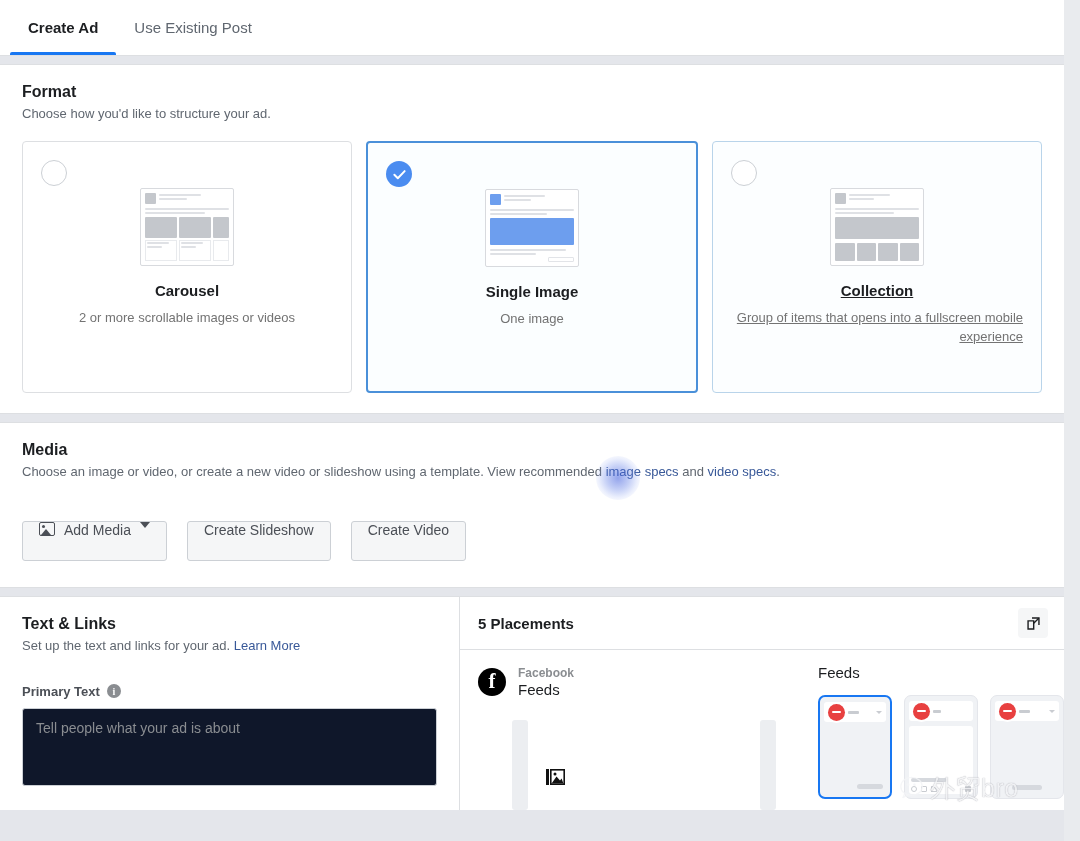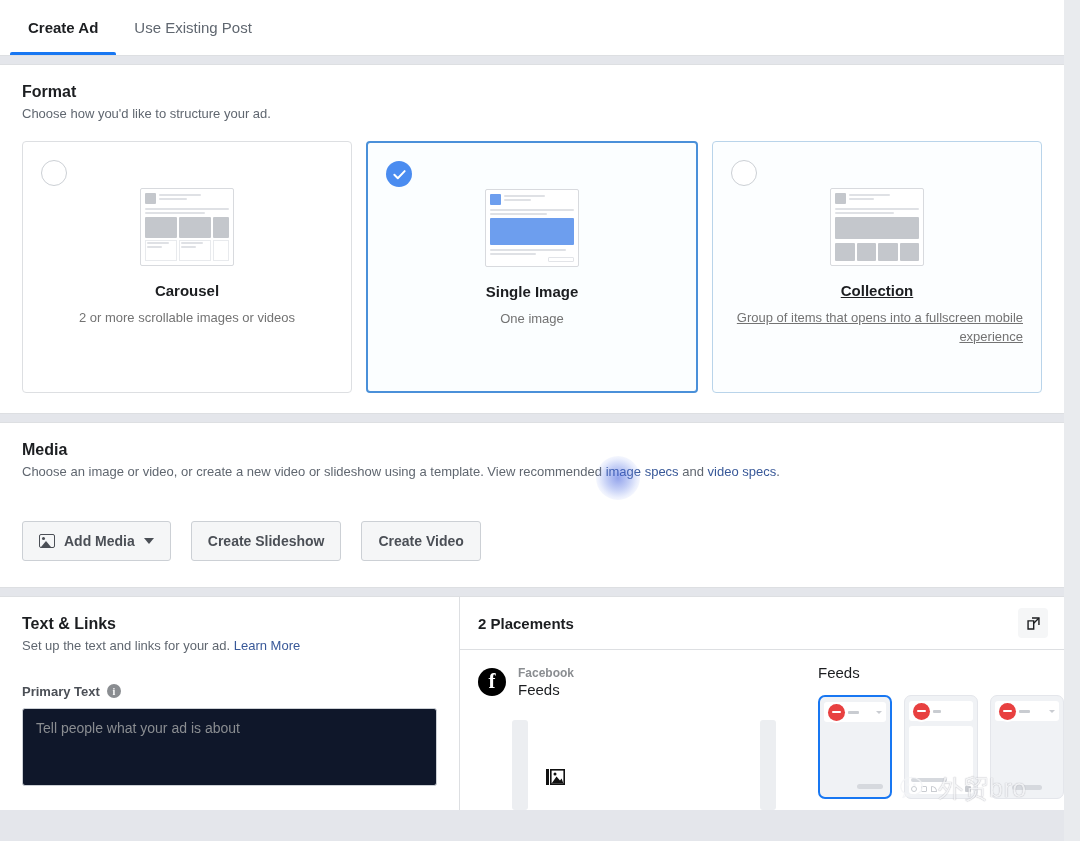--- a/index.html
+++ b/index.html
@@ -89,22 +89,22 @@
     margin-top: 10px; font-size: 13px; color: #737373;
     text-align: right; line-height: 1.45; padding: 0 18px;
   }
   .fcard-desc.u { text-decoration: underline; }
 
   
   #media-section { padding: 18px 22px 26px 22px; position: relative; }
   .media-btns { display: flex; gap: 20px; margin-top: 40px; }
   .btn {
     background: #f5f6f7; border: 1px solid #ccd0d5; border-radius: 3px;
-    height: 40px; padding: 0 16px; display: flex; align-items: center;
-    gap: 9px; font-size: 14px; font-weight: bold; color: #4b4f56; cursor: pointer;
+    height: 40px; padding: 0 16px; display: flex; align-items: flex-start;
+    gap: 9px; font-size: 14px; font-weight: normal; color: #4b4f56; cursor: pointer;
   }
   .caret { width: 0; height: 0; border-left: 5px solid transparent;
            border-right: 5px solid transparent; border-top: 6px solid #4b4f56; }
   .img-icon { width: 16px; height: 14px; border: 1.6px solid #4b4f56; border-radius: 2px;
               position: relative; overflow: hidden; flex: none; }
   .img-icon::before { content:""; position:absolute; width:3px; height:3px; border-radius:50%;
               background:#4b4f56; left:2px; top:2px; }
   .img-icon::after { content:""; position:absolute; left:1px; bottom:0; width:0; height:0;
               border-left:5px solid transparent; border-right:5px solid transparent;
               border-bottom:6px solid #4b4f56; }
@@ -179,21 +179,21 @@
   .ph-icons { display: flex; gap: 4px; align-items: center; }
   .ph-sm { width: 6px; height: 6px; border: 1px solid #c9ccd1; border-radius: 1px; }
   .ph-pill { height: 5px; width: 26px; background: #d6d9de; border-radius: 3px;
              position: absolute; right: 7px; bottom: 8px; }
   .ph-pill-c { height: 5px; width: 30px; background: #d6d9de; border-radius: 3px;
              position: absolute; left: 50%; transform: translateX(-50%); bottom: 8px; }
 
   
   .watermark {
     position: absolute; left: 900px; top: 772px;
-    display: flex; align-items: center; gap: 8px;
+    display: flex; align-items: center; 
     pointer-events: none; opacity: .82;
   }
   .wm-logo { width: 30px; height: 26px; position: relative; flex: none; }
   .wm-text { font-size: 25px; color: #f2f3f5; letter-spacing: .5px;
              text-shadow: 0 0 1px rgba(120,120,130,.85); }
 </style>
 </head>
 <body>
 
 <div class="page">
@@ -347,21 +347,21 @@
         <span>Primary Text</span>
         <span class="info-icon">i</span>
       </div>
       <div class="textarea">
         <span>Tell people what your ad is about</span>
       </div>
     </div>
 
     <div class="panel-right">
       <div class="pl-head">
-        <div class="pl-title">2 Placements</div>
+        <div class="pl-title">5 Placements</div>
         <div class="popout-btn">
           <svg width="15" height="15" viewBox="0 0 16 16">
             <path d="M2.2 5.2 h6.0 v8.6 h-6.0 z" fill="none" stroke="#1c1e21" stroke-width="1.5"></path>
             <path d="M6.4 2.2 h7.4 v7.4" fill="none" stroke="#1c1e21" stroke-width="1.5"></path>
             <path d="M8.2 7.8 L13.6 2.4" stroke="#1c1e21" stroke-width="1.5"></path>
           </svg>
         </div>
       </div>
 
       <div class="pl-body">

